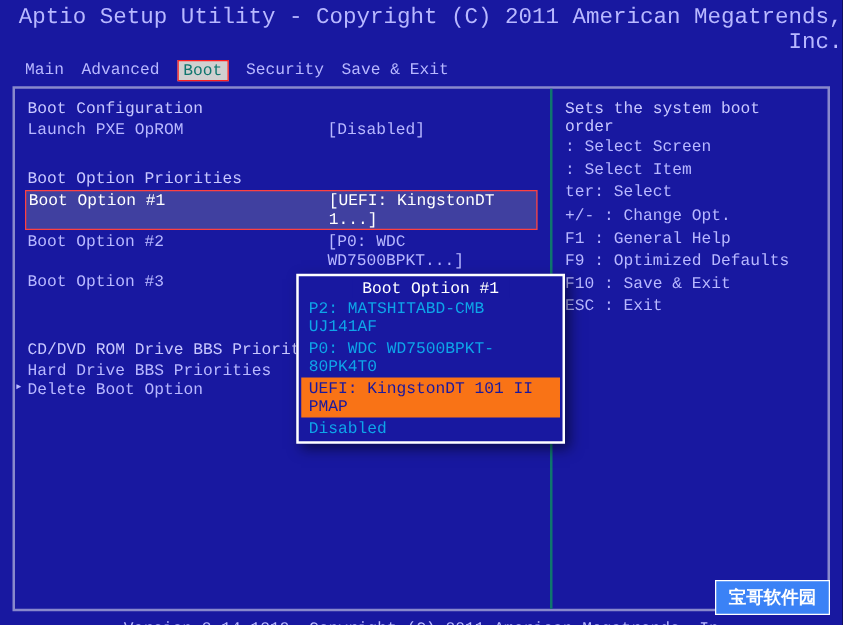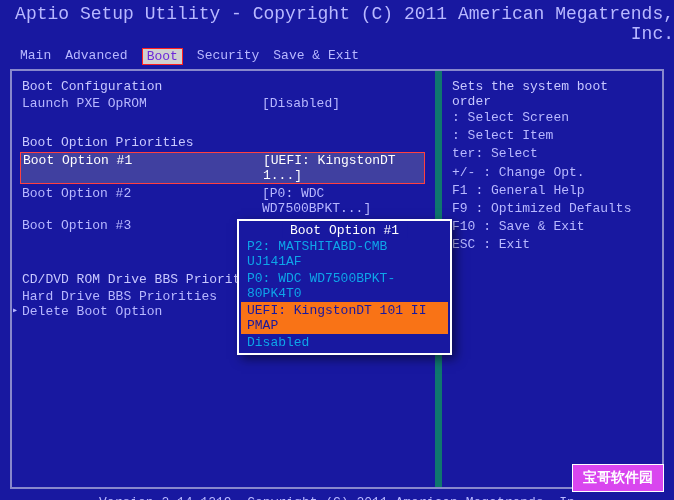--- a/index.html
+++ b/index.html
@@ -26,34 +26,34 @@
     .menu-bar {
       padding: 2px 20px;
       display: flex;
       gap: 14px;
     }
     .menu-item {
       cursor: pointer;
     }
     .menu-item.active {
       background: #d0d0d0;
-      color: #6d28d9;
+      color: #0f766e;
       padding: 0 4px;
       border: 1px solid #ff2020;
     }
     .main-area {
       border: 2px solid #8888cc;
       margin: 2px 10px;
       height: 420px;
       display: flex;
       position: relative;
     }
     .left-panel {
       flex: 1;
-      border-right: 7px solid #0f766e;
+      border-right: 2px solid #0f766e;
       padding: 8px 10px;
       position: relative;
     }
     .right-panel {
       width: 220px;
       padding: 8px 10px;
     }
     .config-header {
       color: #c8c8ff;
       margin-bottom: 2px;
@@ -134,21 +134,21 @@
     .footer {
       text-align: center;
       padding: 4px 0;
       font-size: 13px;
       color: #b8b8ff;
     }
     .watermark {
       position: absolute;
       bottom: 8px;
       right: 10px;
-      background: #d946ef;
+      background: #3b82f6;
       color: #ffffff;
       padding: 4px 10px;
       font-family: sans-serif;
       font-weight: bold;
       border: 1px solid #ffffff;
       font-size: 14px;
       z-index: 200;
     }
   </style>
 </head>

